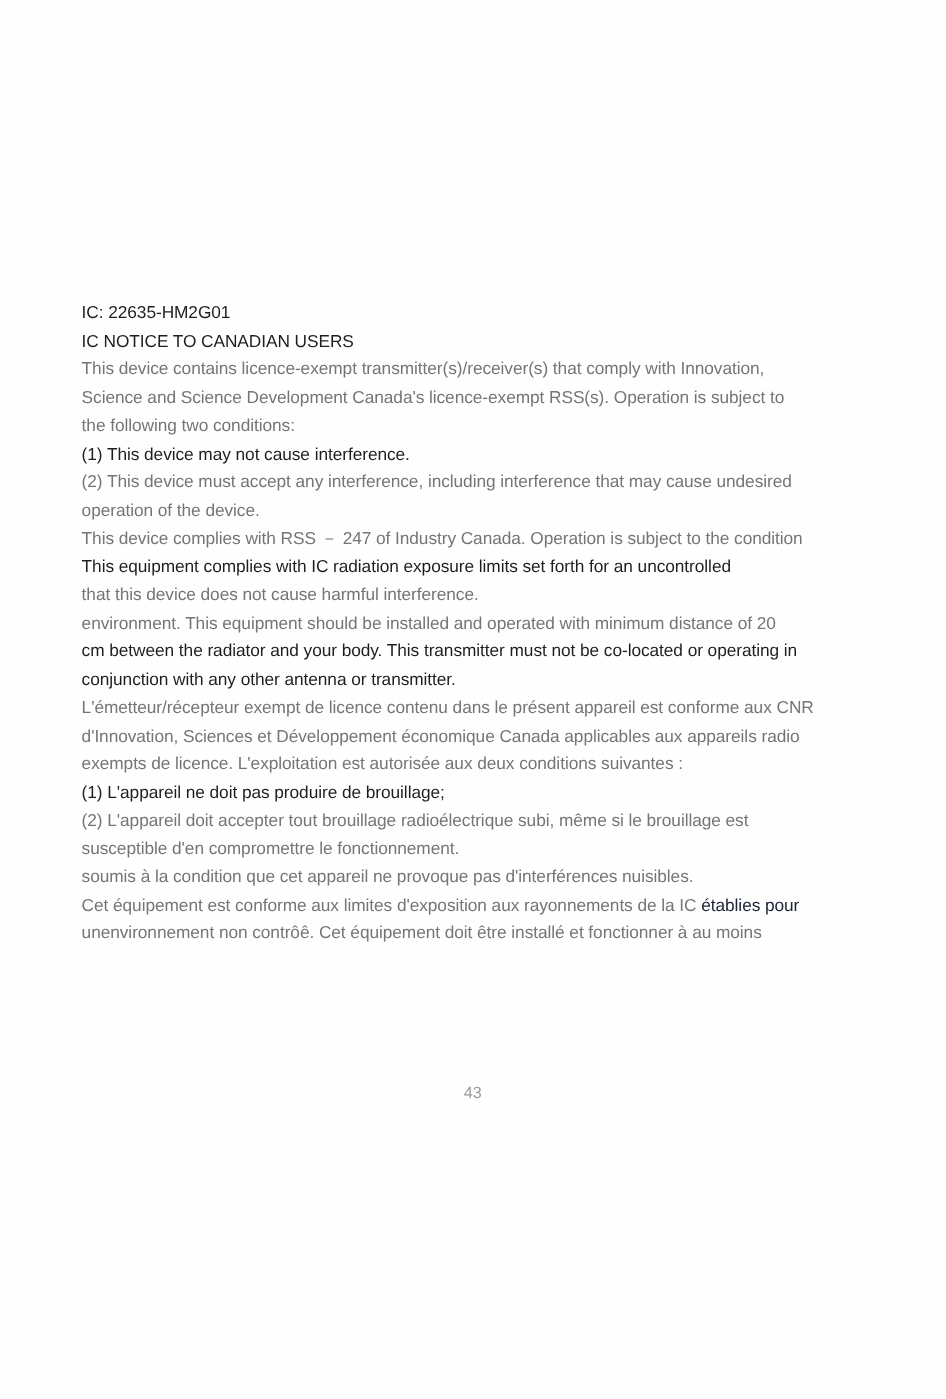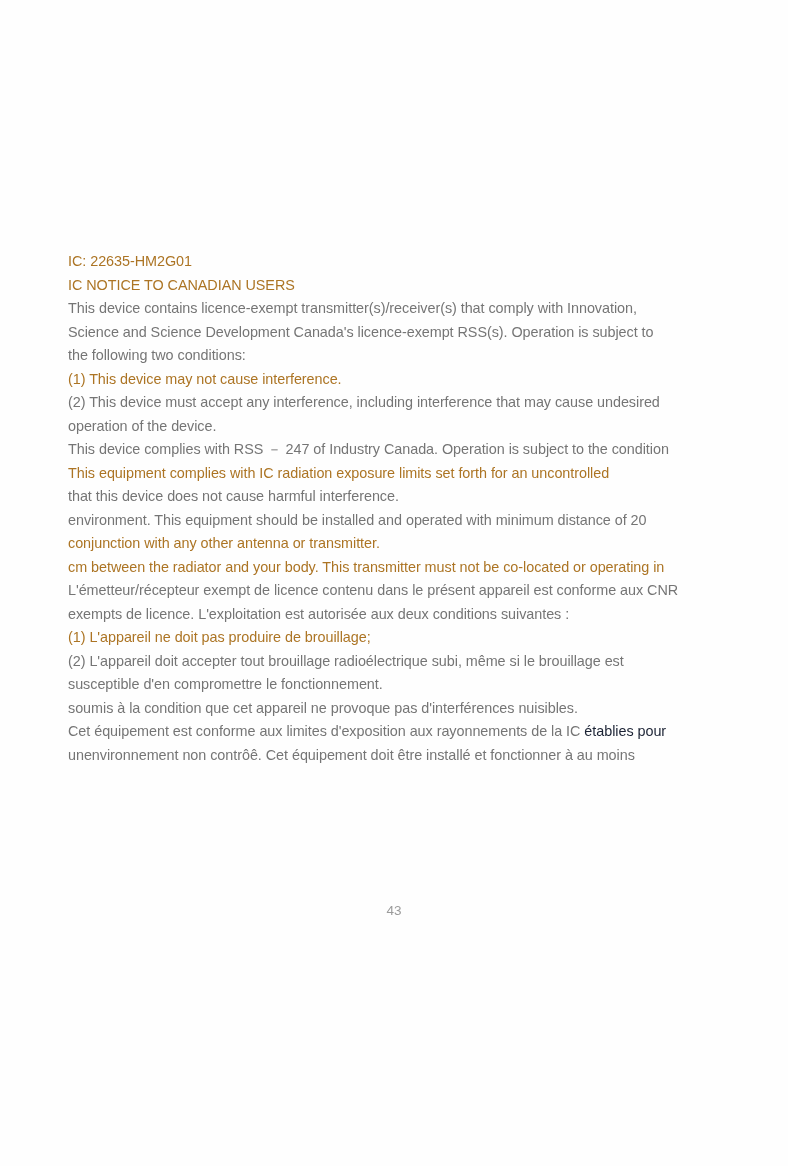--- a/index.html
+++ b/index.html
@@ -37,21 +37,21 @@
     color: #757575;
     letter-spacing: -0.05px;
     white-space: pre;
     font-weight: 400;
     -webkit-font-smoothing: antialiased;
     text-rendering: optimizeLegibility;
     opacity: 0.92;
   }
 
   
-  .line.fade-a { color: #a16207; opacity: 0.88; }
+  .line.fade-a { color: #000000; opacity: 0.88; }
   .line.fade-b { color: #6e6e6e; opacity: 0.95; }
 
   .line .bold {
     font-weight: 400;
     color: #0f172a;
   }
 
   .page-number {
     position: absolute;
     left: 0;
@@ -75,23 +75,24 @@
       <div class="line fade-b">This device contains licence-exempt transmitter(s)/receiver(s) that comply with Innovation,</div>
       <div class="line fade-b">Science and Science Development Canada's licence-exempt RSS(s). Operation is subject to</div>
       <div class="line fade-b">the following two conditions:</div>
       <div class="line fade-a">(1) This device may not cause interference.</div>
       <div class="line fade-b">(2) This device must accept any interference, including interference that may cause undesired</div>
       <div class="line fade-b">operation of the device.</div>
       <div class="line fade-b">This device complies with RSS － 247 of Industry Canada. Operation is subject to the condition</div>
       <div class="line fade-a">This equipment complies with IC radiation exposure limits set forth for an uncontrolled</div>
       <div class="line fade-b">that this device does not cause harmful interference.</div>
       <div class="line fade-b">environment. This equipment should be installed and operated with minimum distance of 20</div>
+      <div class="line fade-a">cm between the radiator and your body. This transmitter must not be co-located or operating in</div>
       <div class="line fade-a">conjunction with any other antenna or transmitter.</div>
-      <div class="line fade-a">cm between the radiator and your body. This transmitter must not be co-located or operating in</div>
       <div class="line fade-b">L'émetteur/récepteur exempt de licence contenu dans le présent appareil est conforme aux CNR</div>
+      <div class="line fade-b">d'Innovation, Sciences et Développement économique Canada applicables aux appareils radio</div>
       <div class="line fade-b">exempts de licence. L'exploitation est autorisée aux deux conditions suivantes :</div>
       <div class="line fade-a">(1) L'appareil ne doit pas produire de brouillage;</div>
       <div class="line fade-b">(2) L'appareil doit accepter tout brouillage radioélectrique subi, même si le brouillage est</div>
       <div class="line fade-b">susceptible d'en compromettre le fonctionnement.</div>
       <div class="line fade-b">soumis à la condition que cet appareil ne provoque pas d'interférences nuisibles.</div>
       <div class="line fade-b">Cet équipement est conforme aux limites d'exposition aux rayonnements de la IC <span class="bold">établies pour</span></div>
       <div class="line fade-b">unenvironnement non contrôê. Cet équipement doit être installé et fonctionner à au moins</div>
     </div>
 
   <div class="page-number">43</div>

